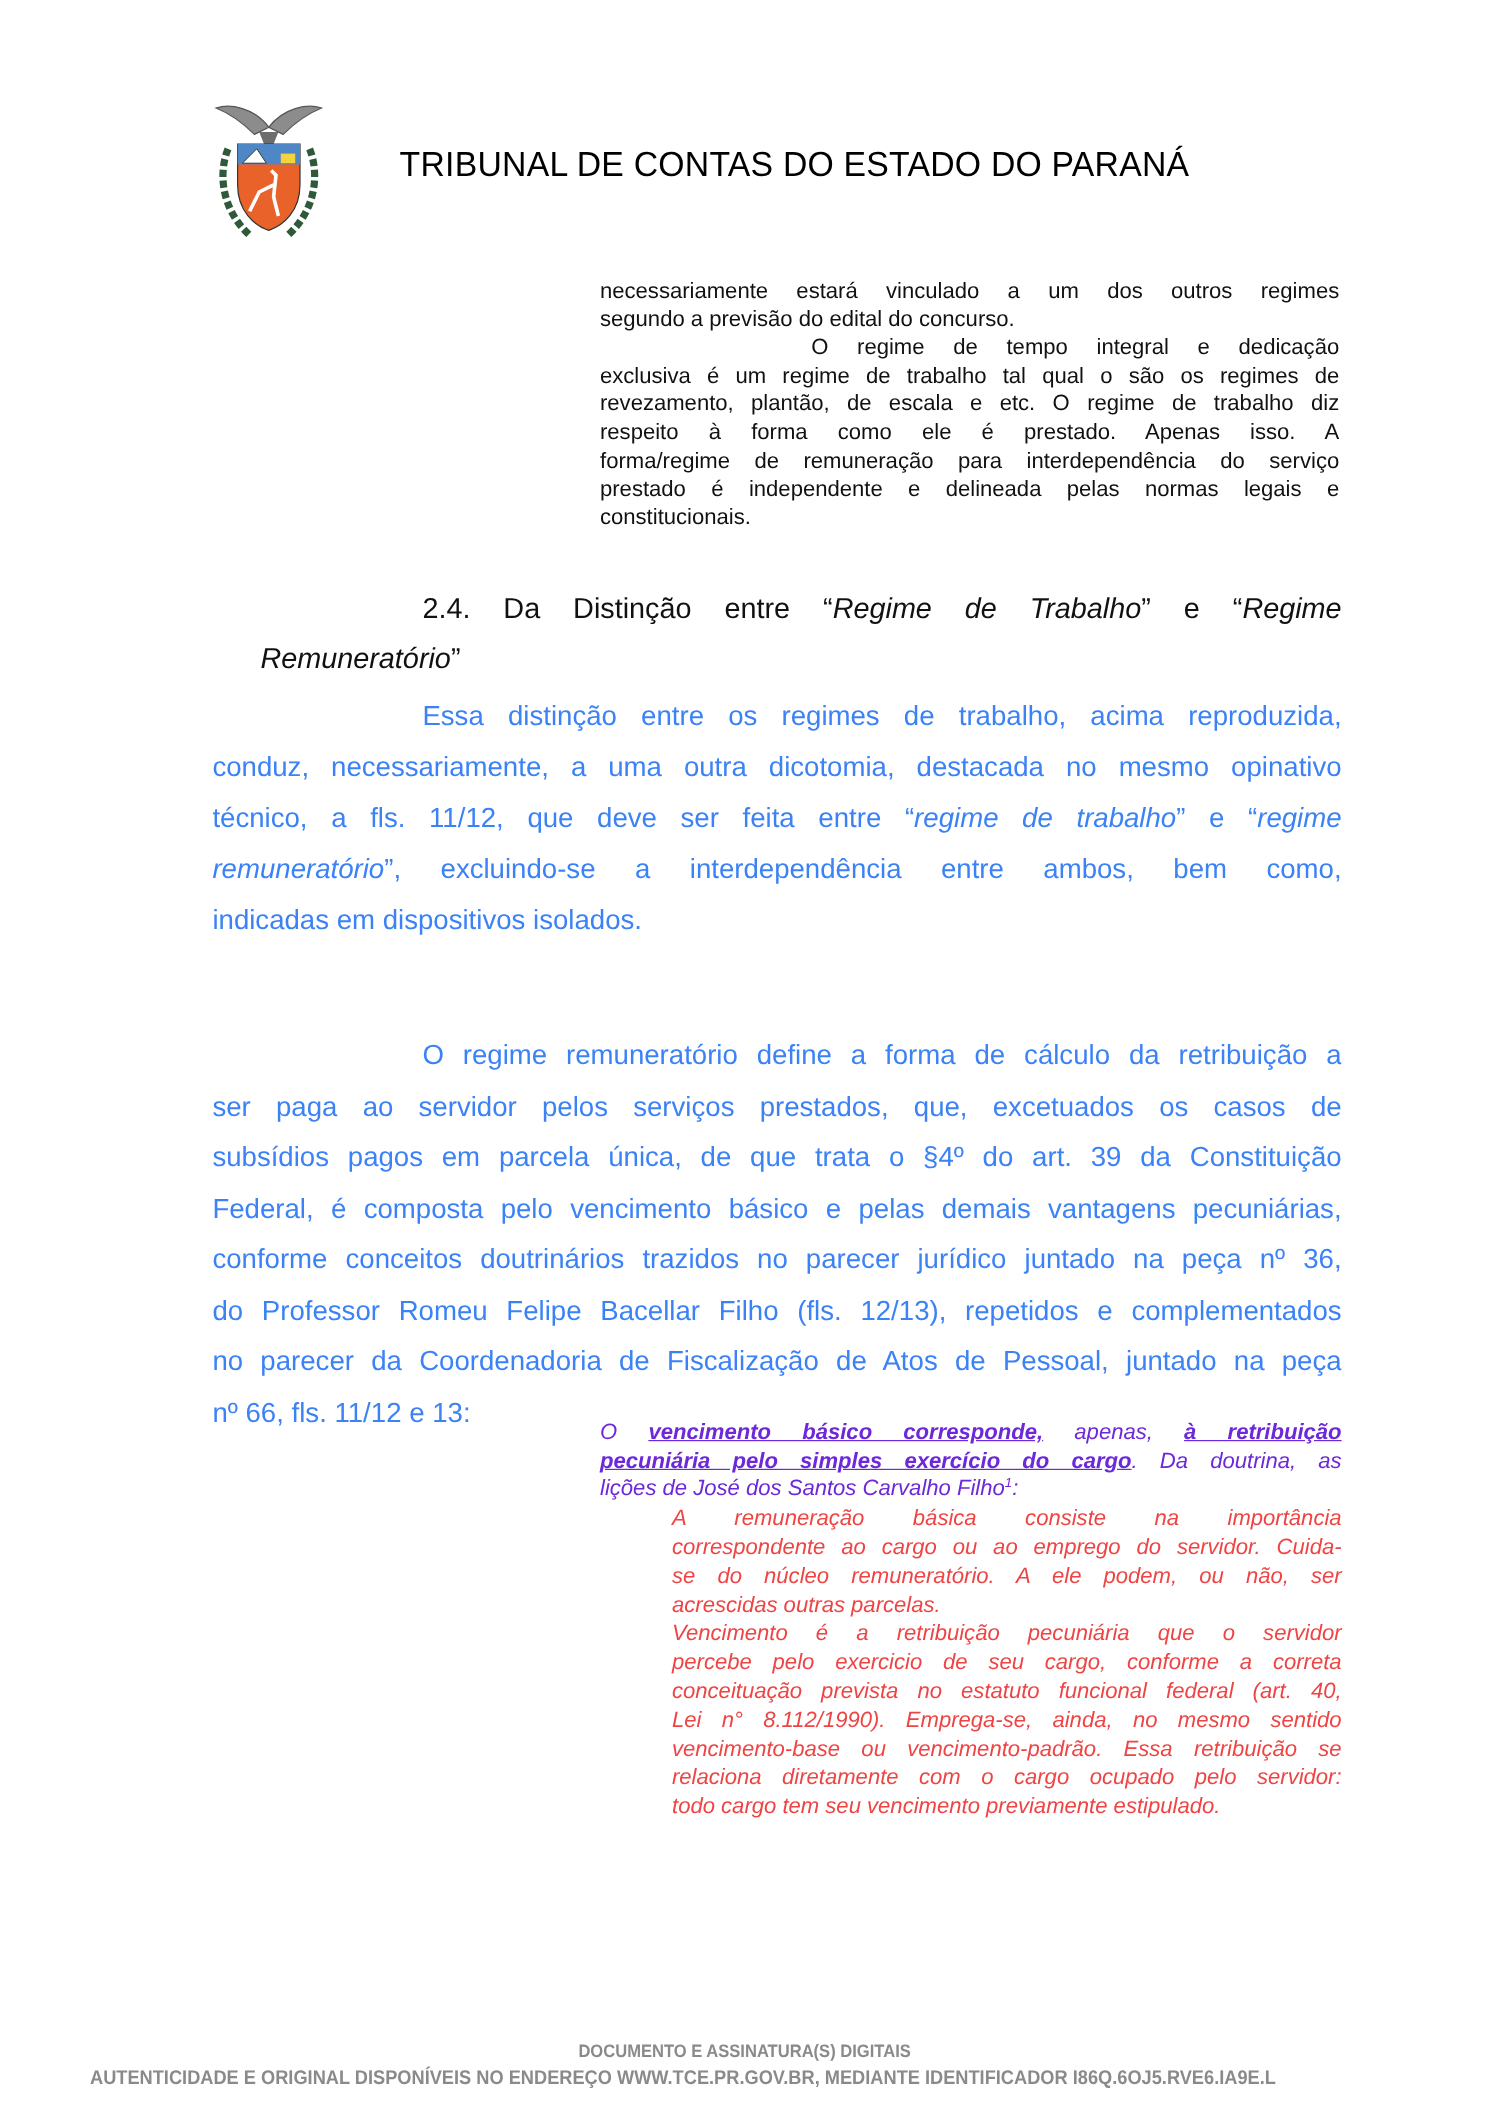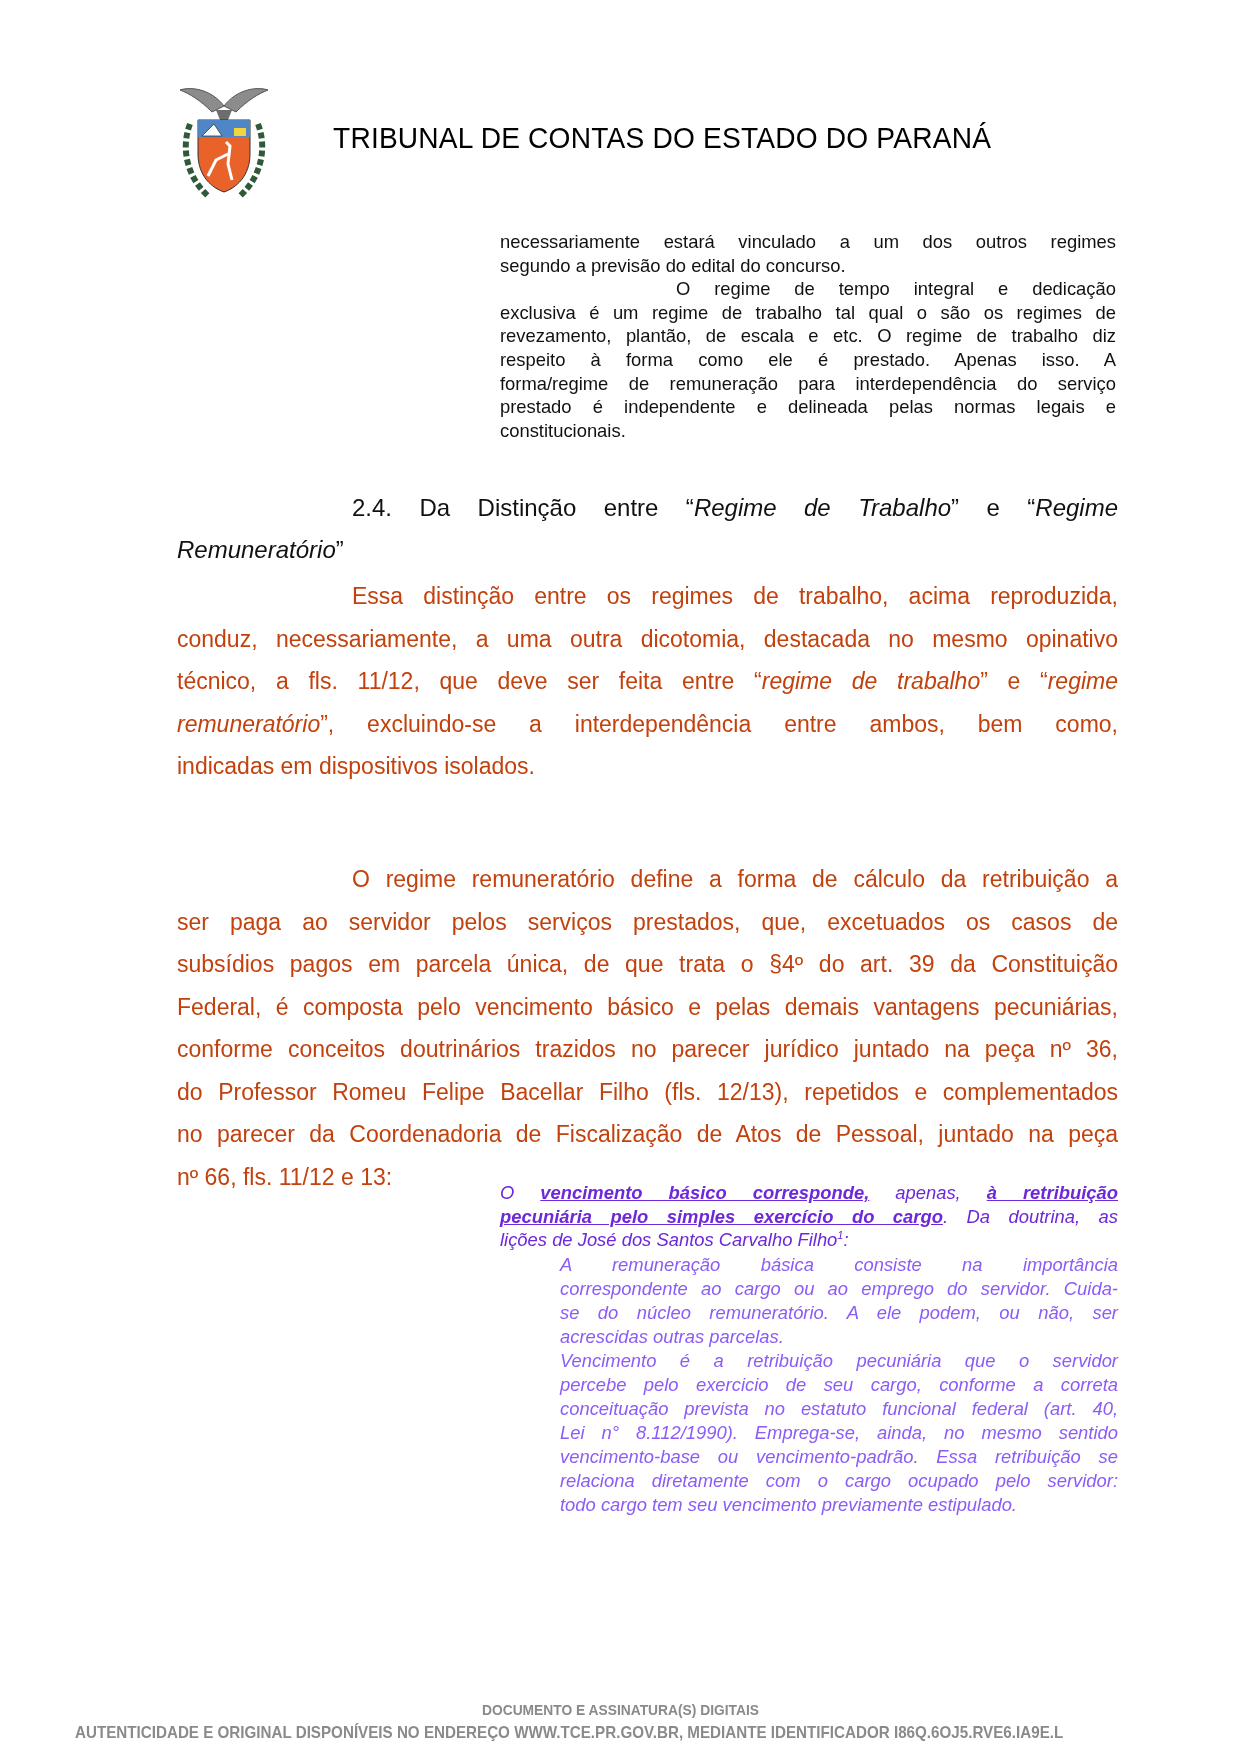--- a/index.html
+++ b/index.html
@@ -12,39 +12,39 @@
 
   
   .quote-small { position: absolute; left: 500px; width: 616px; font-family: "Liberation Sans", sans-serif;
     font-size: 18.4px; line-height: 23.6px; color: #111; text-align: justify; }
   .quote-small .ln { display: block; text-align: justify; text-align-last: justify; height: 23.6px; white-space: nowrap; }
   .quote-small .ln.last { text-align-last: left; }
   .indent-q { padding-left: 176px; }
 
   
   .body { position: absolute; left: 177px; width: 941px; font-family: "Liberation Sans", sans-serif;
-    font-size: 23px; color: #c2410c; }
+    font-size: 23px; color: #3b82f6; }
   .body .ln { display: block; height: 42.5px; line-height: 42.5px; text-align: justify; text-align-last: justify; white-space: nowrap; overflow: hidden; }
   .body .ln.last { text-align-last: left; }
   .body .ln.ind { padding-left: 175px; }
   .body i { font-style: italic; }
 
   .heading { position: absolute; left: 177px; width: 941px; font-family: "Liberation Sans", sans-serif; font-size: 24px; }
   .heading .ln { display: block; height: 42px; line-height: 42px; text-align: justify; text-align-last: justify; white-space: nowrap; }
   .heading .ln.ind { padding-left: 175px; }
-  .heading .ln.last { text-align-last: left; }
+  .heading .ln.last { text-align-last: left; margin-left: 40px; }
 
   
   .cite { position: absolute; left: 500px; width: 618px; font-family: "Liberation Sans", sans-serif; font-size: 18.4px;
     font-style: italic; color: #6d28d9; }
   .cite .ln { display: block; height: 23.6px; line-height: 23.6px; text-align: justify; text-align-last: justify; white-space: nowrap; }
   .cite .ln.last { text-align-last: left; }
   .cite u b { font-weight: bold; }
   .cite-inner { position: absolute; left: 560px; width: 558px; font-family: "Liberation Sans", sans-serif; font-size: 18.4px;
-    font-style: italic; color: #8b5cf6; }
+    font-style: italic; color: #ef4444; }
   .cite-inner .ln { display: block; height: 24px; line-height: 24px; text-align: justify; text-align-last: justify; white-space: nowrap; }
   .cite-inner .ln.last { text-align-last: left; }
   sup { font-size: 11px; vertical-align: 7px; line-height: 0; }
 
   .footer { position: absolute; left: 0; width: 1241px; text-align: center; font-family: "Liberation Sans", sans-serif;
     color: #8a8a8a; font-weight: bold; }
   .footer.f1 { top: 1701px; font-size: 15px; transform: scaleX(0.92); }
   .footer.f2 { top: 1723px; font-size: 16.5px; left: 75px; width: auto; text-align: left; transform: scaleX(0.92); transform-origin: left top; white-space: nowrap; }
 </style>
 </head>

